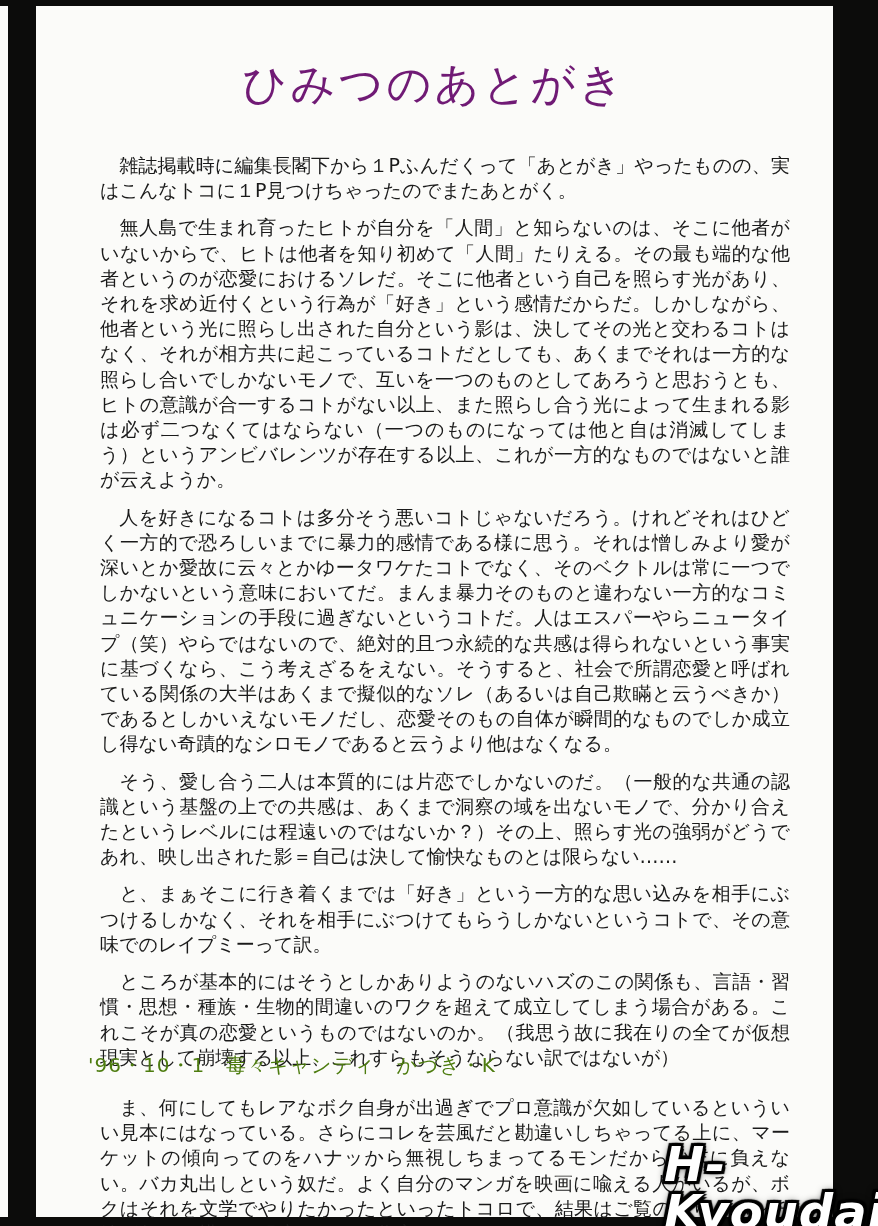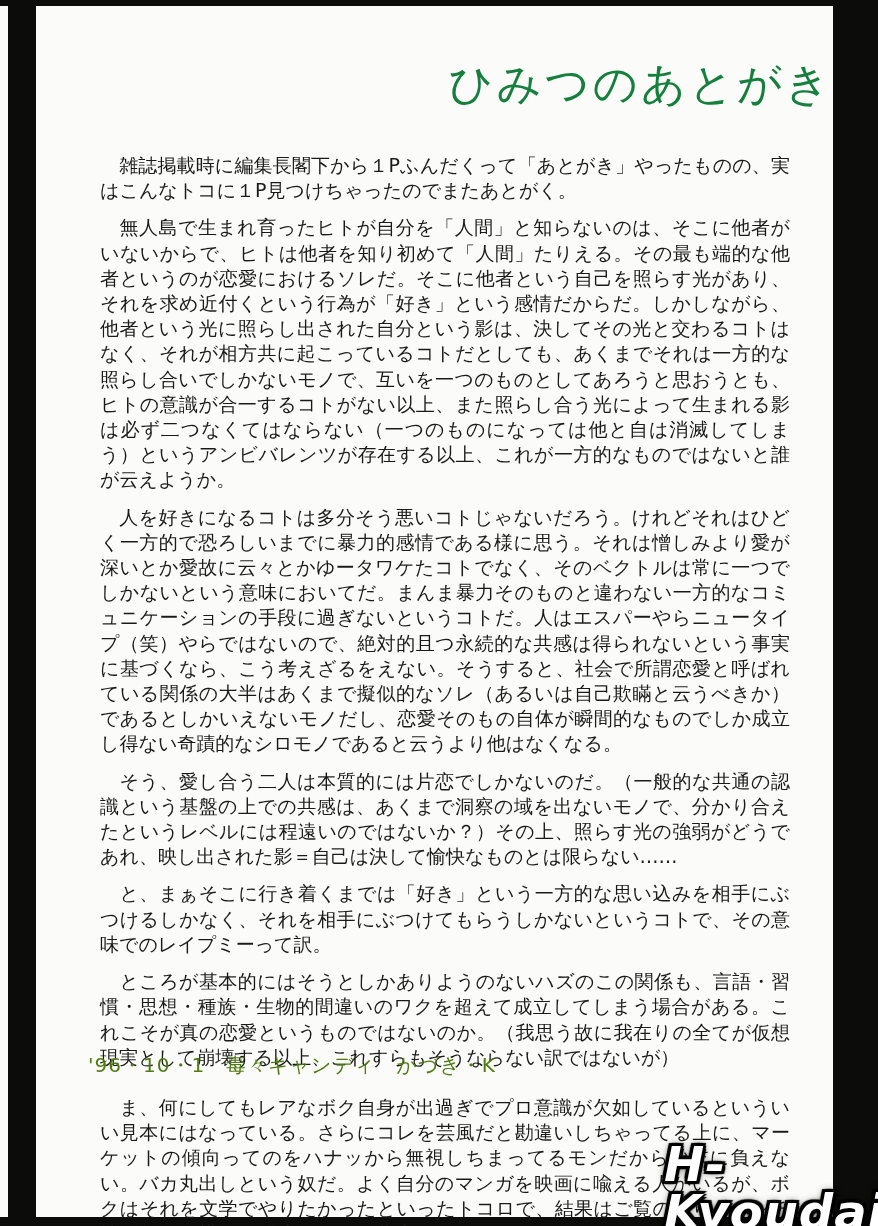--- a/index.html
+++ b/index.html
@@ -14,24 +14,24 @@
   
   .band { position: absolute; background: #0c0c0b; }
   .band-top    { left: 0;   top: 0;      width: 878px; height: 6px; }
   .band-left   { left: 8px; top: 0;      width: 28px;  height: 1226px; }
   .band-right  { left: 833px; top: 0;    width: 45px;  height: 1226px; }
   .band-bottom { left: 0;   top: 1217px; width: 878px; height: 9px; }
 
   .title {
     position: absolute;
     top: 26px; left: 36px; width: 797px;
-    text-align: right;
+    text-align: center;
     font-size: 44px;
     letter-spacing: 3px;
-    color: #15803d;
+    color: #701a75;
     font-weight: normal;
   }
 
   .body-text {
     position: absolute;
     left: 88px; top: 141px; width: 714px;
     font-size: 19px;
     line-height: 25.2px;
     text-align: justify;
     color: #1a1a1a;

